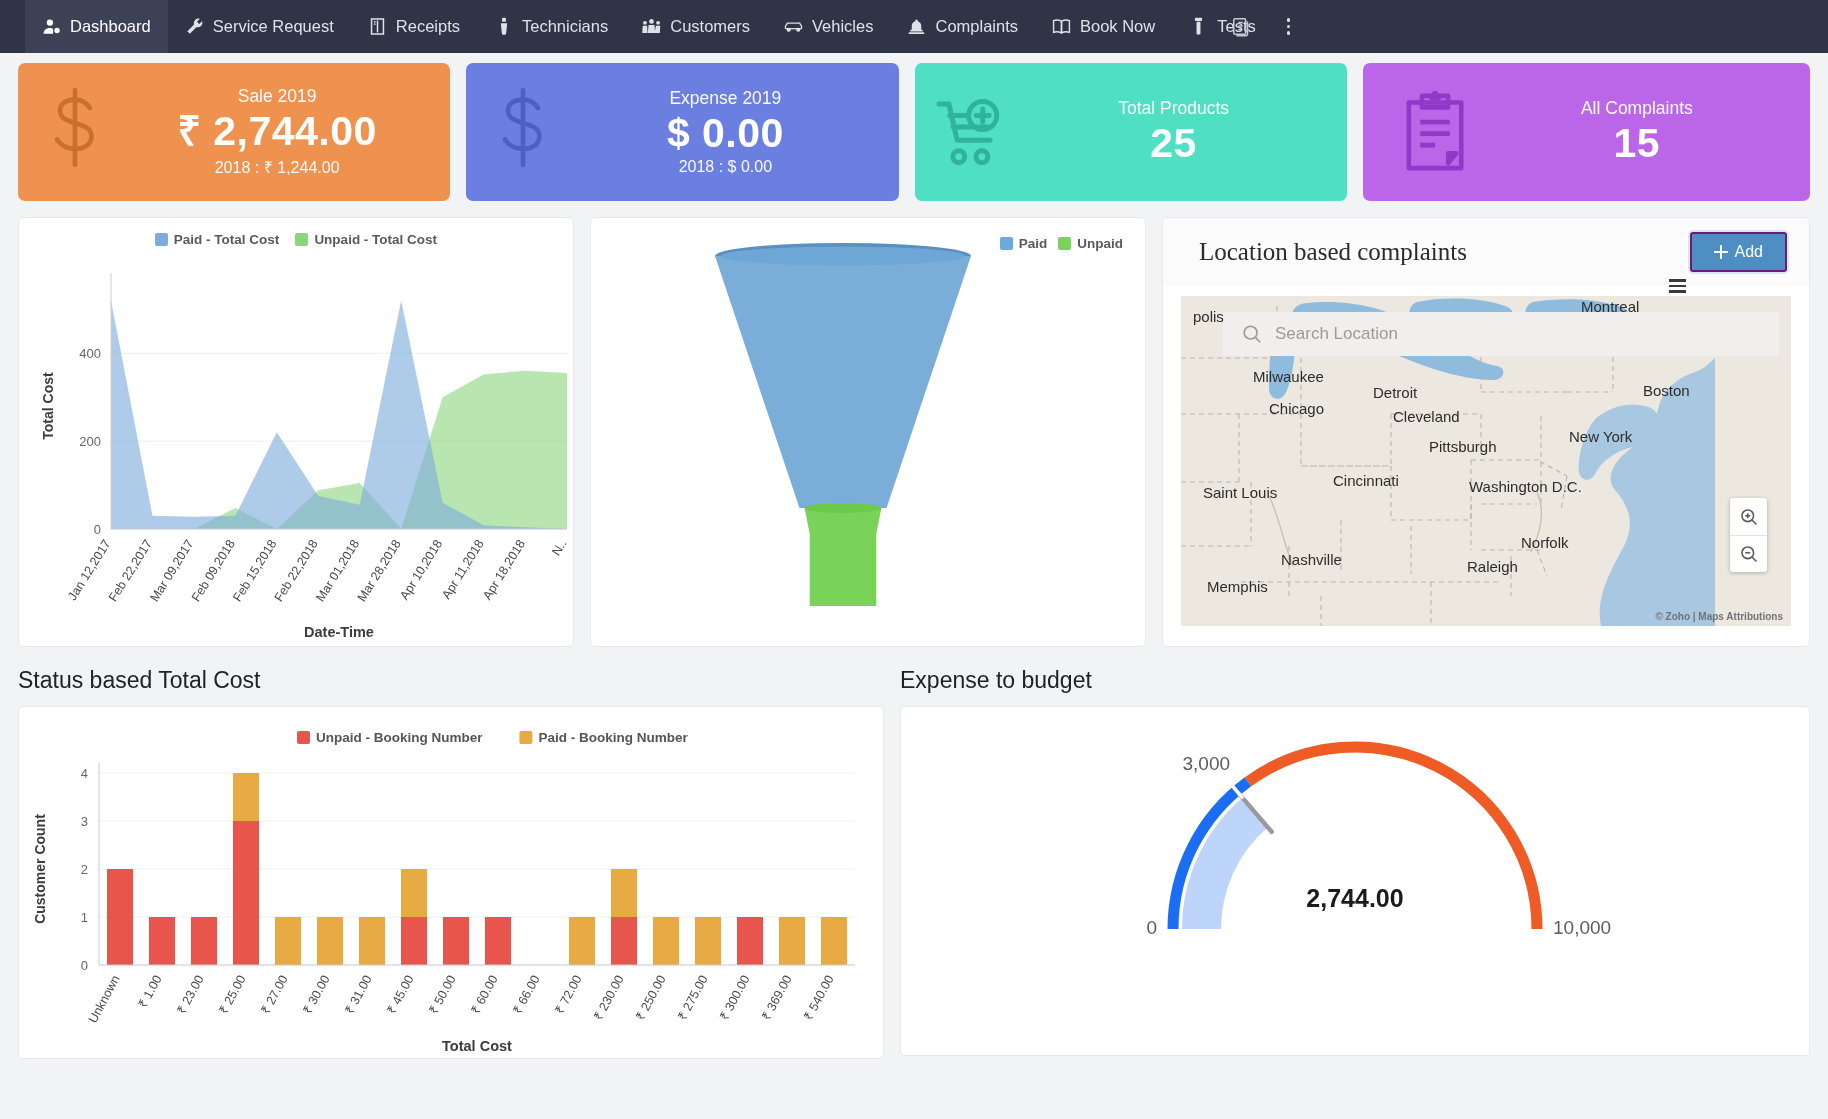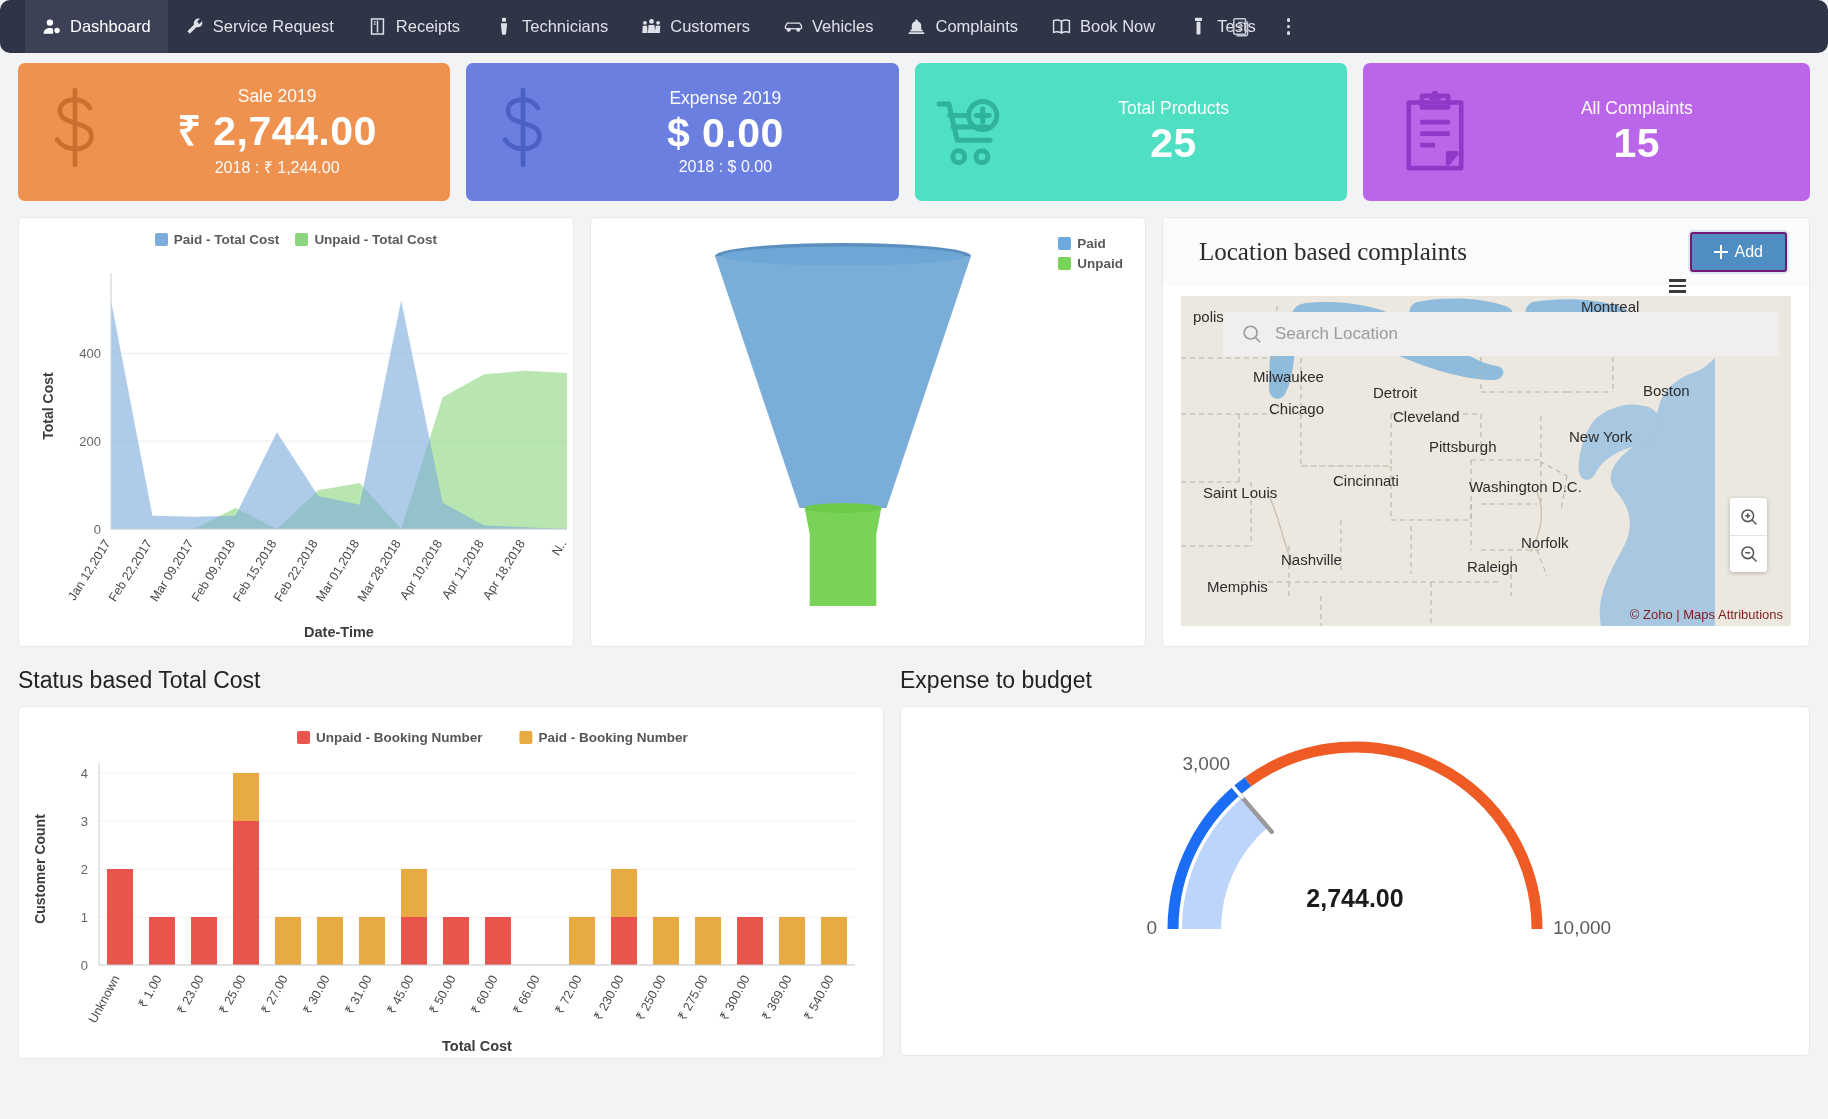--- a/index.html
+++ b/index.html
@@ -10,21 +10,20 @@
     overflow: hidden;
   }
 
   
   .topnav {
     height: 53px; width: 100%;
     background: #2f3447;
     display: flex; align-items: stretch;
     padding-left: 25px;
     position: relative;
-    border-radius: 10px;
   }
   .nav-item {
     display: flex; align-items: center; gap: 9px;
     padding: 0 17px;
     color: #dfe1e8; font-size: 16.5px;
     white-space: nowrap;
     cursor: pointer;
   }
   .nav-item.active { background: #3c4156; color: #ffffff; }
   .nav-ico { display: flex; align-items: center; justify-content: center; width: 19px; height: 19px; }
@@ -58,21 +57,21 @@
     position: relative;
   }
   .card-area { width: 556px; height: 430px; }
   .card-funnel { width: 556px; height: 430px; }
   .card-map { flex: 1; height: 430px; overflow: hidden; }
 
   .legend { display: flex; gap: 16px; justify-content: center; align-items: center; padding-top: 14px; }
   .legend-item { display: flex; align-items: center; gap: 6px; font-size: 13.5px; color: #5a5a5a; font-weight: bold; }
   .lg-sw { width: 13px; height: 13px; border-radius: 2px; display: block; }
 
-  .vlegend { position: absolute; right: 22px; top: 18px; display: flex; flex-direction: column; gap: 5px; }
+  .vlegend { position: absolute; right: 22px; top: 18px; display: flex; flex-direction: row; gap: 11px; }
 
   
   .map-head {
     height: 68px; display: flex; align-items: center; justify-content: space-between;
     padding: 0 22px 0 36px; background: #fbfbfb; position: relative;
   }
   .map-title { font-size: 25px; color: #2b2b2b; font-weight: 400; font-family: Liberation Serif, serif; }
   .btn-add {
     background: #4e8ec2; color: #fff; border: 2px solid #701a75;
     border-radius: 3px; padding: 9px 22px; font-size: 16px;
@@ -85,21 +84,21 @@
   .map-svg { position: absolute; inset: 0; }
   .map-label { position: absolute; font-size: 15px; color: #2c2c2c; white-space: nowrap; font-family: "Liberation Sans", sans-serif; }
   .map-search {
     position: absolute; left: 42px; right: 12px; top: 16px; height: 44px;
     background: #f0efed; display: flex; align-items: center; gap: 12px; padding: 0 18px;
     font-size: 17px; color: #9b9b9b;
   }
   .zoom-ctl { position: absolute; right: 24px; bottom: 54px; background: #fff; border-radius: 3px; box-shadow: 0 1px 4px rgba(0,0,0,.25); }
   .zoom-btn { width: 37px; height: 37px; display: flex; align-items: center; justify-content: center; cursor: pointer; }
   .zoom-btn + .zoom-btn { border-top: 1px solid #e2e2e2; }
-  .map-attr { position: absolute; right: 8px; bottom: 4px; font-size: 13px; color: #7f1d1d; }
+  .map-attr { position: absolute; right: 8px; bottom: 4px; font-size: 10px; color: #737373; font-weight: bold; }
 
   
   .row2 { display: flex; gap: 16px; padding: 20px 18px 0 18px; }
   .col2 { display: flex; flex-direction: column; }
   .col2.left { width: 866px; }
   .col2.right { flex: 1; }
   .sec-title { font-size: 23px; color: #222; font-weight: 400; margin-bottom: 12px; }
   .card-bar { height: 353px; }
   .card-gauge { height: 350px; }
 

